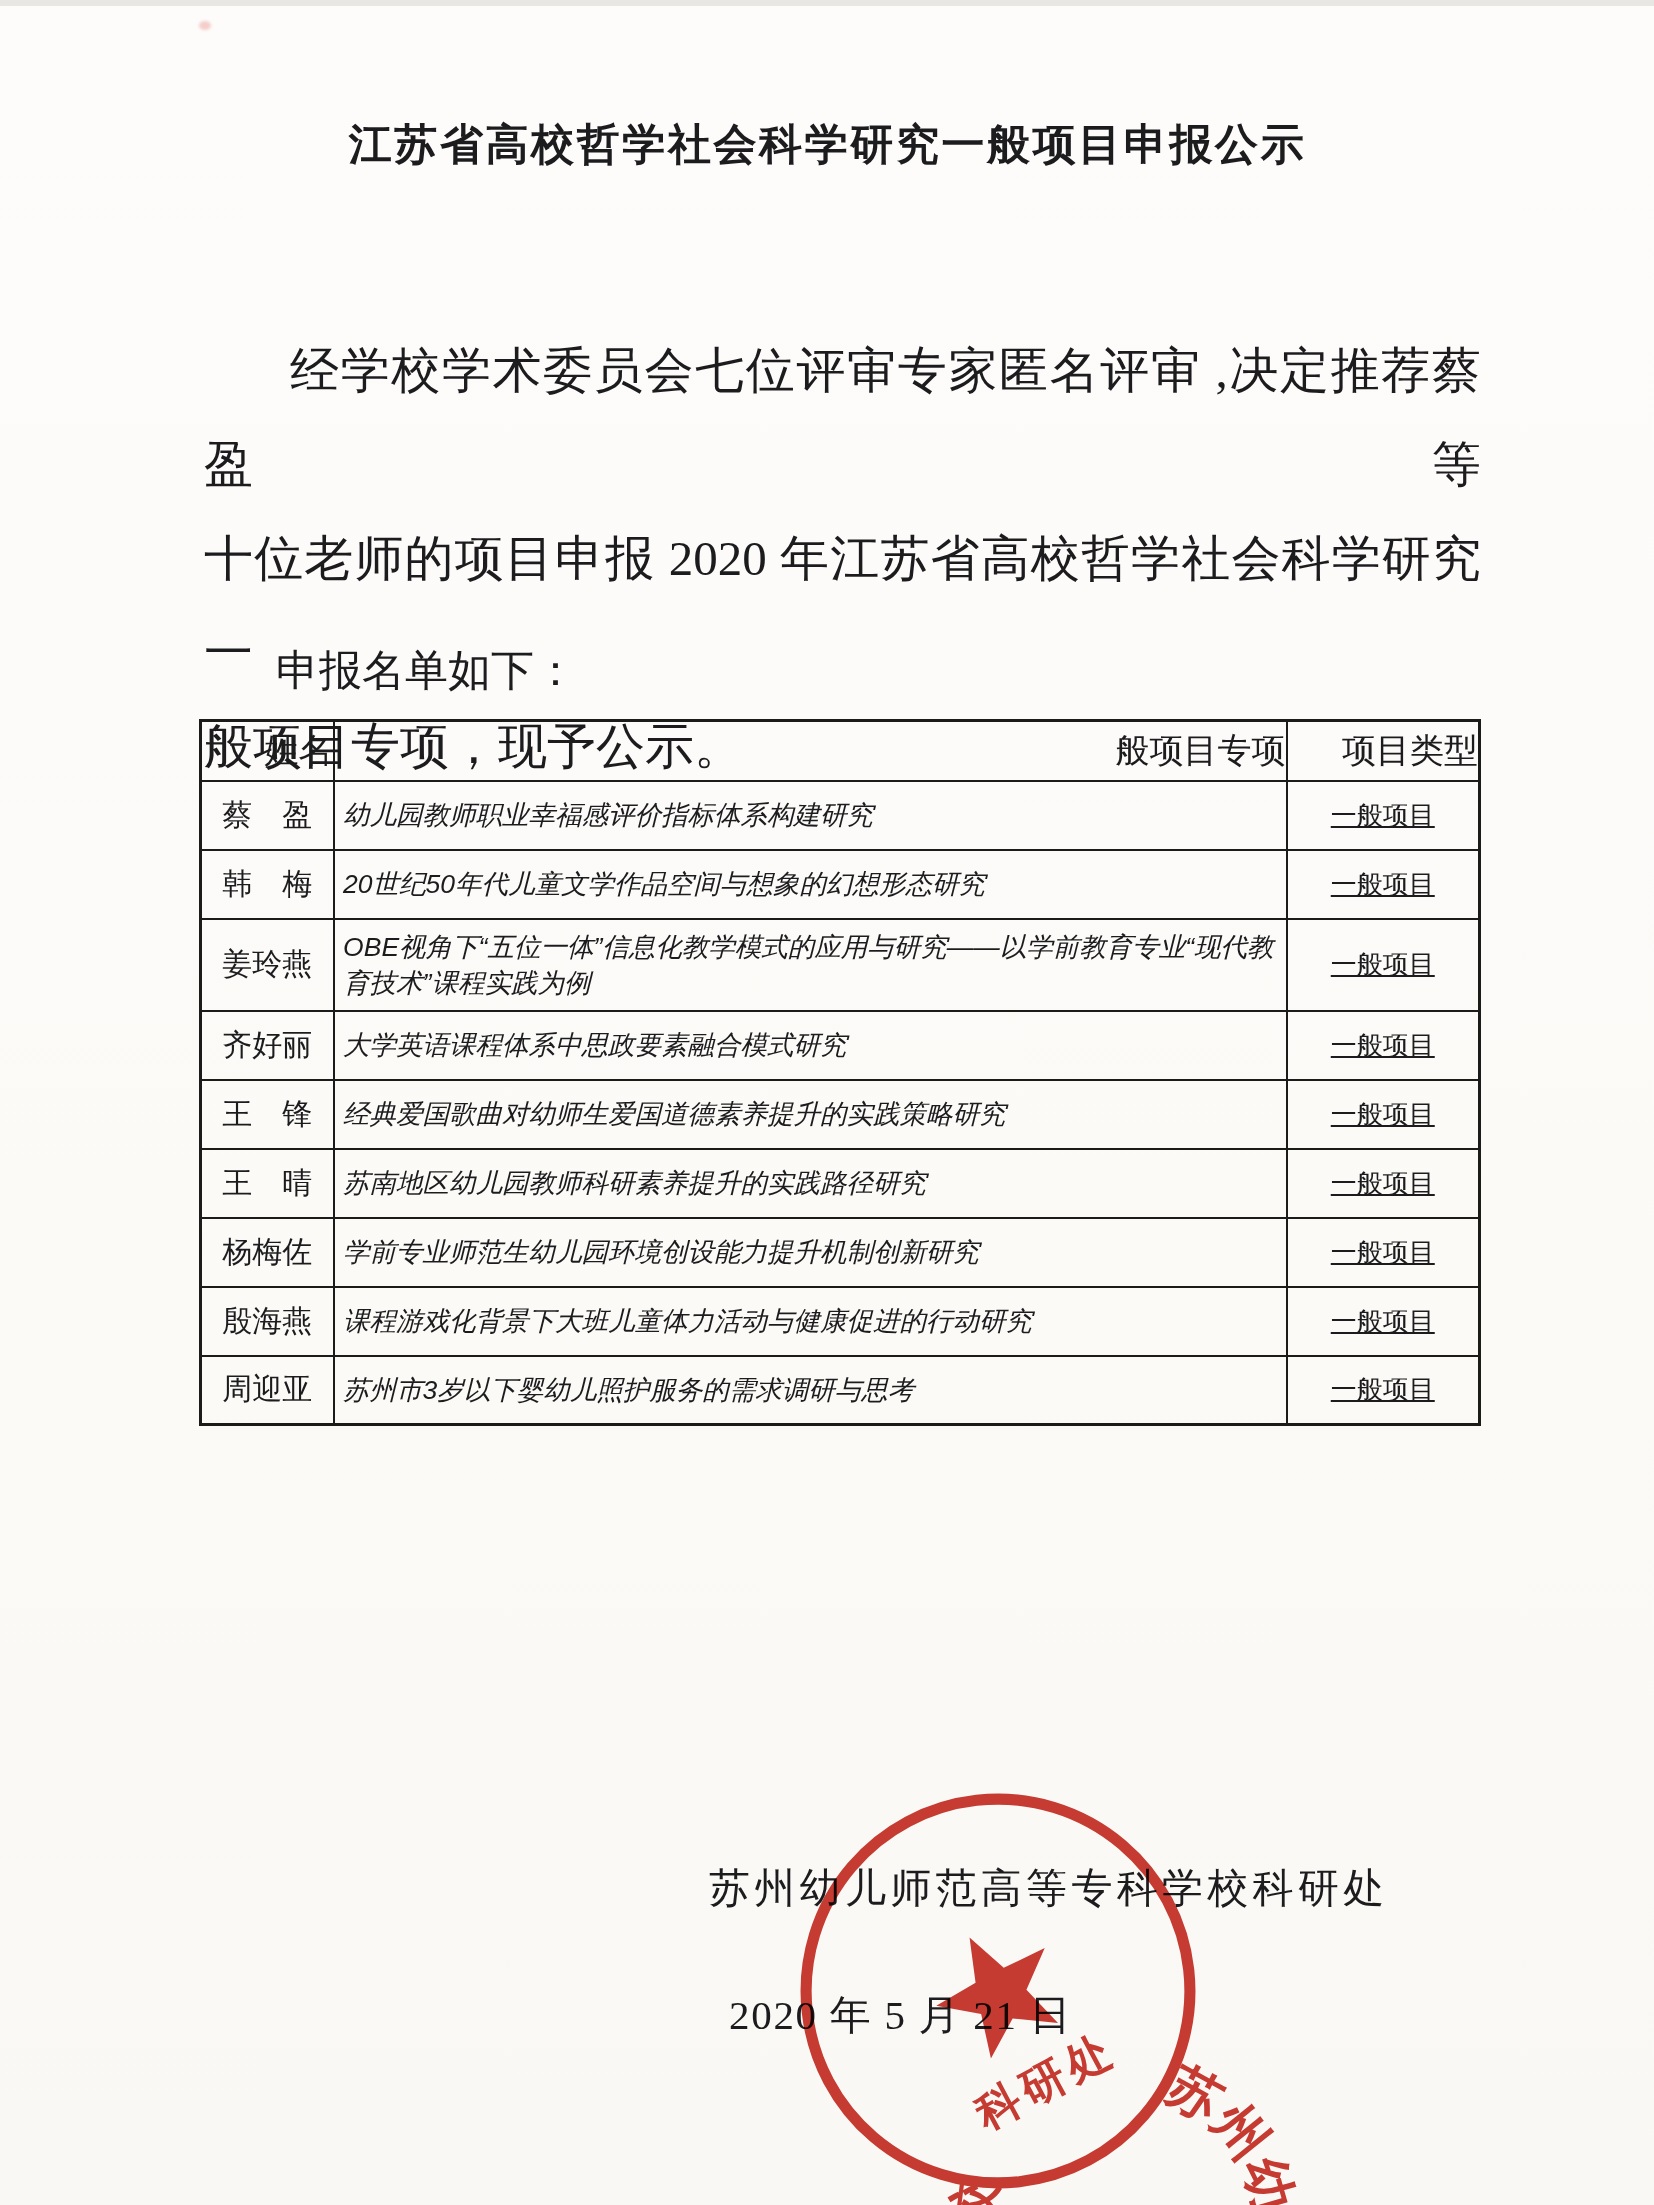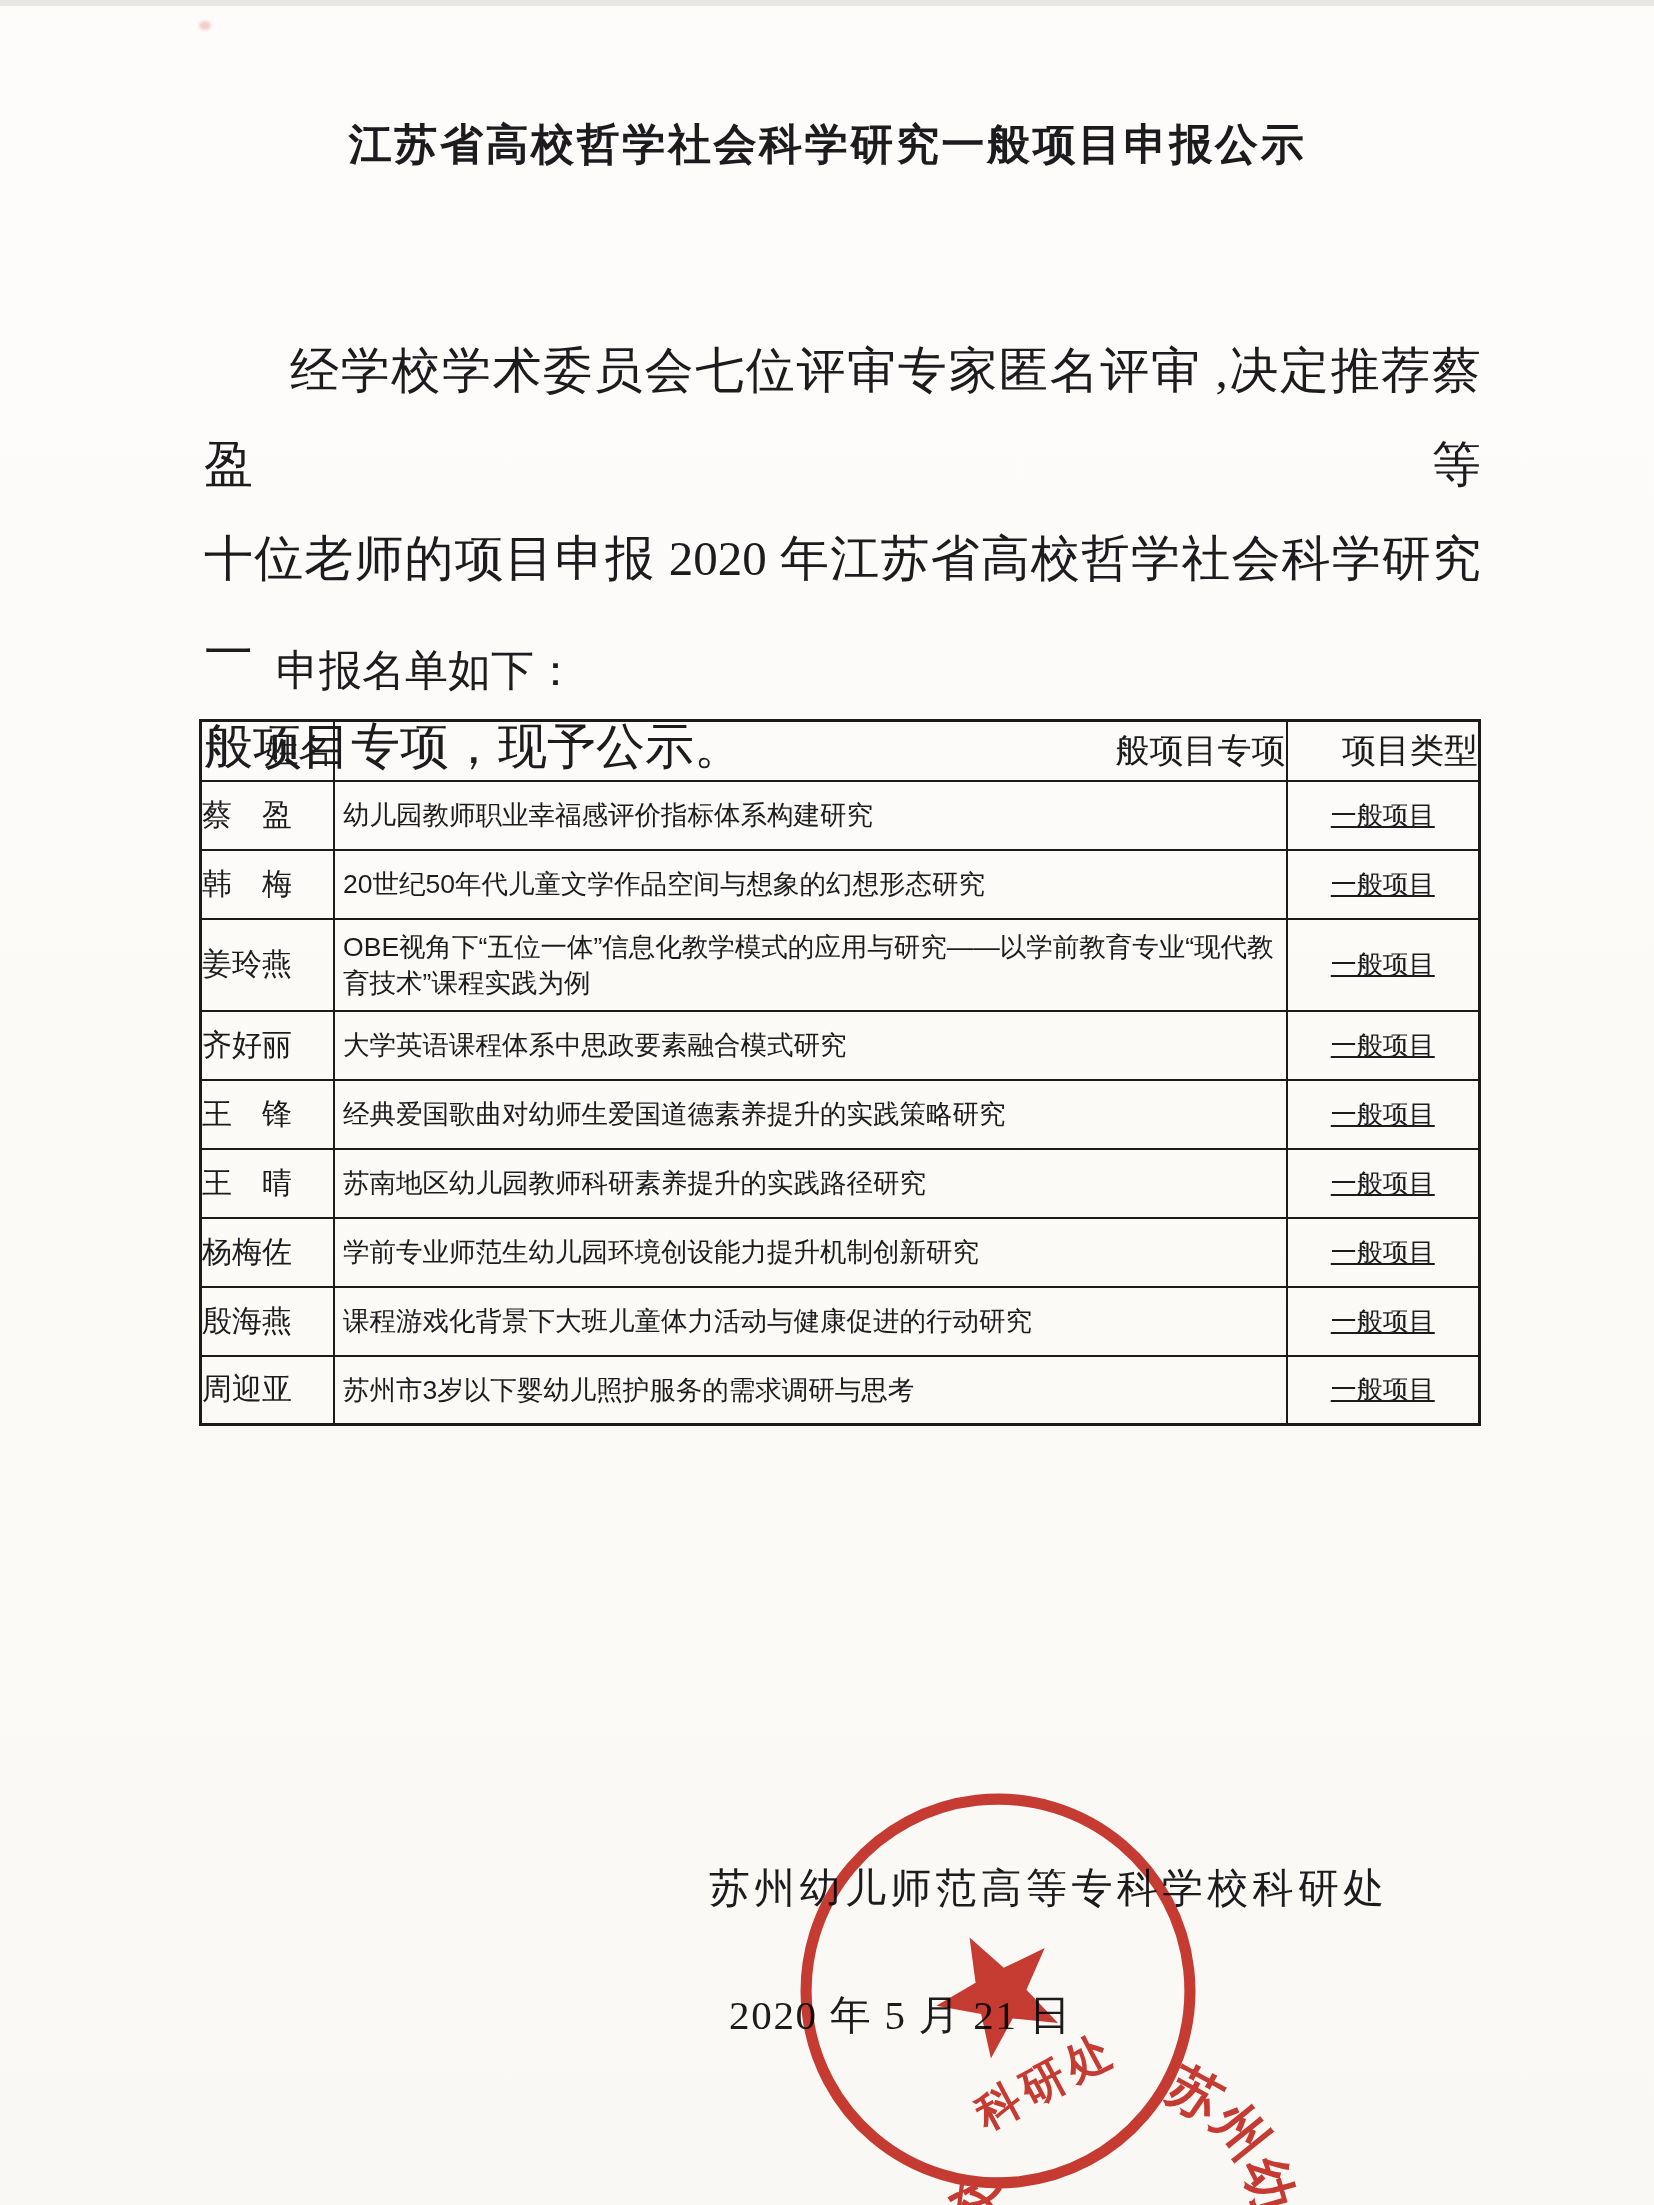--- a/index.html
+++ b/index.html
@@ -35,22 +35,22 @@
   .roster th,.roster td{border:2.1px solid #1b1b19;overflow:hidden;}
   col.c-name{width:133px;}
   col.c-type{width:193px;}
   .roster th{
     font-family:"Liberation Serif","DejaVu Serif",serif;
     font-weight:400;font-size:34px;text-align:right;padding:0;
   }
   thead tr{height:60px;}
   tbody tr{height:69px;}
   tbody tr.tall{height:92px;}
-  .td-name{font-size:30px;font-weight:500;padding:0;}
-  .td-title{font-size:26.5px;font-weight:500;text-align:left;padding:1.7px 8.6px;line-height:36px;}
+  .td-name{text-align:center;font-size:30px;font-weight:500;padding:0;}
+  .td-title{font-size:26.5px;font-weight:500;text-align:left;padding:1.7px 8.6px;line-height:36px;font-style:italic;}
   .td-type{text-align:center;font-size:26px;font-weight:500;padding:12px;text-decoration:underline;}
 
   .signature{position:absolute;left:709px;top:1856px;font-size:41px;letter-spacing:4.3px;line-height:53px;}
   .date-line{position:absolute;left:729px;top:1983px;font-size:41px;letter-spacing:1.7px;line-height:53px;}
 
   .seal{
     position:absolute;left:796px;top:1783px;width:404px;height:404px;
     transform:rotate(-28deg);
     opacity:0.9;mix-blend-mode:multiply;
     pointer-events:none;

